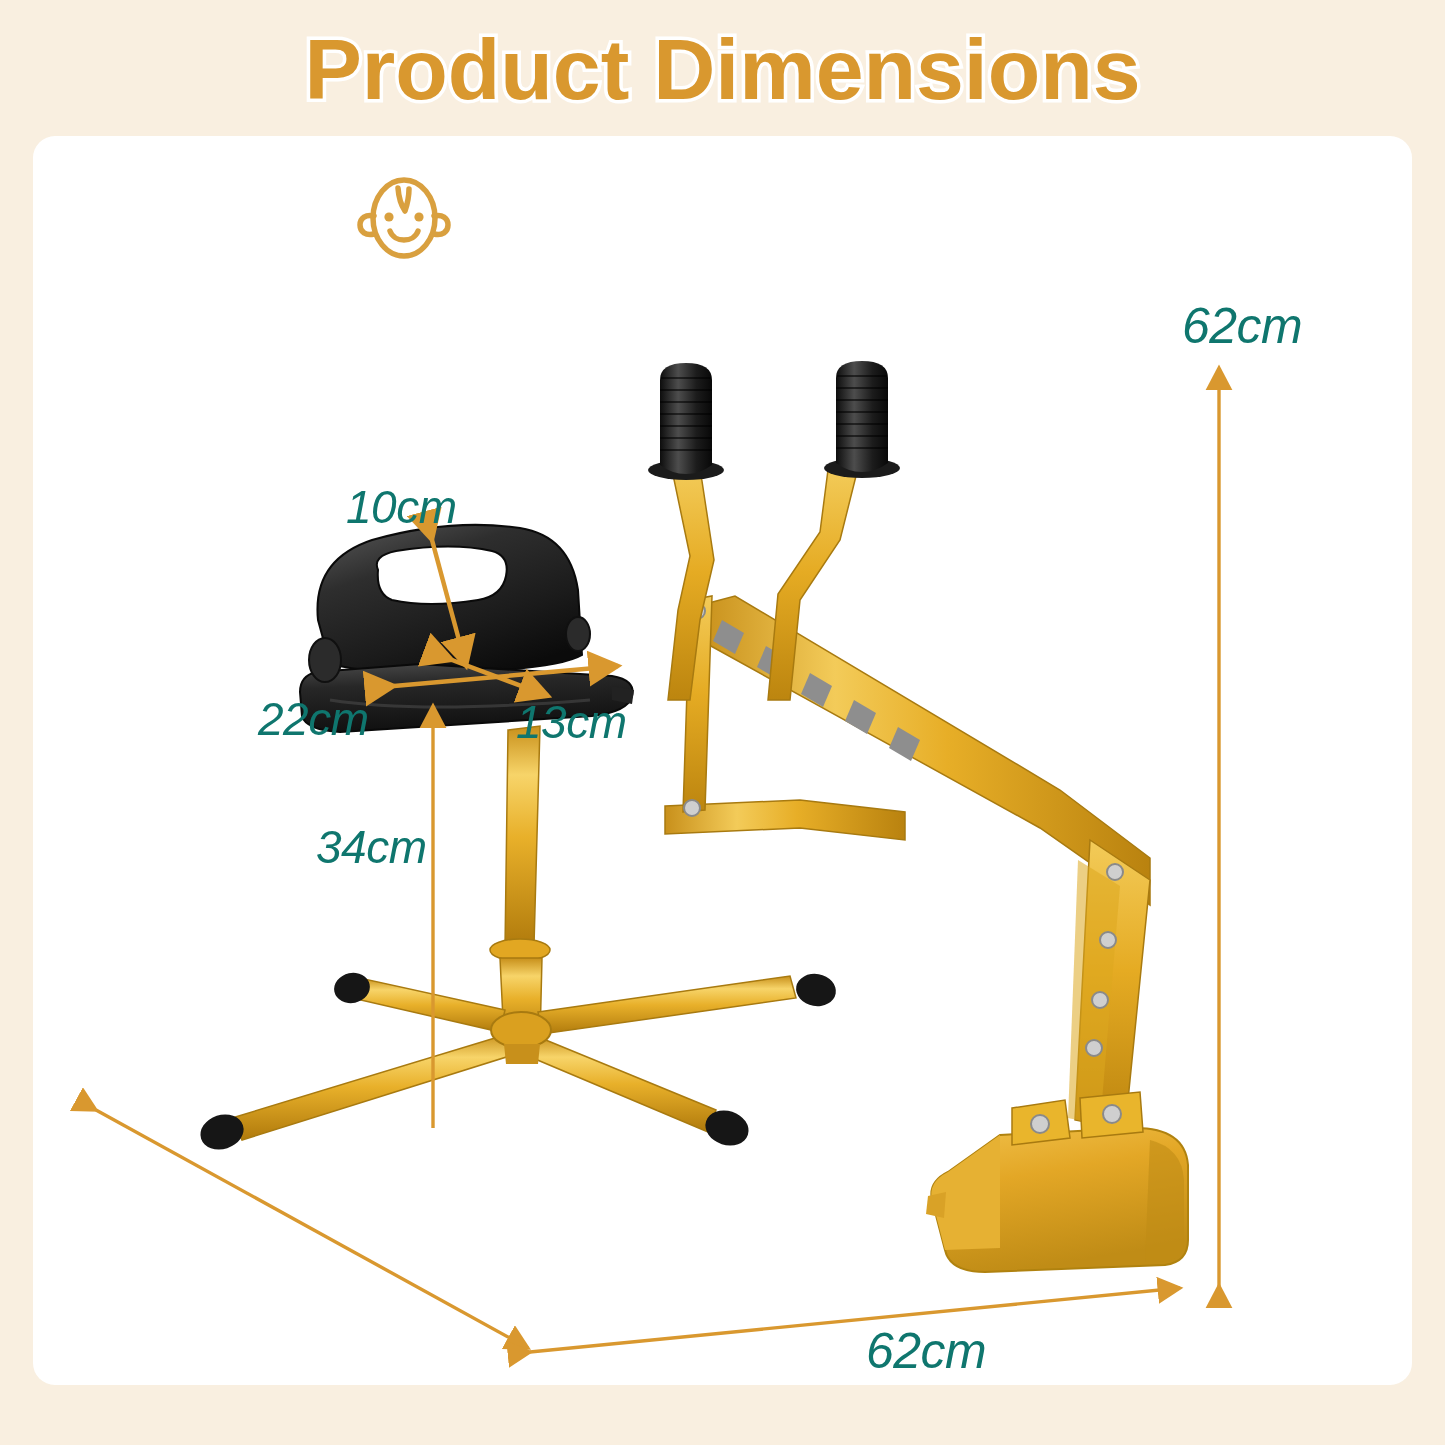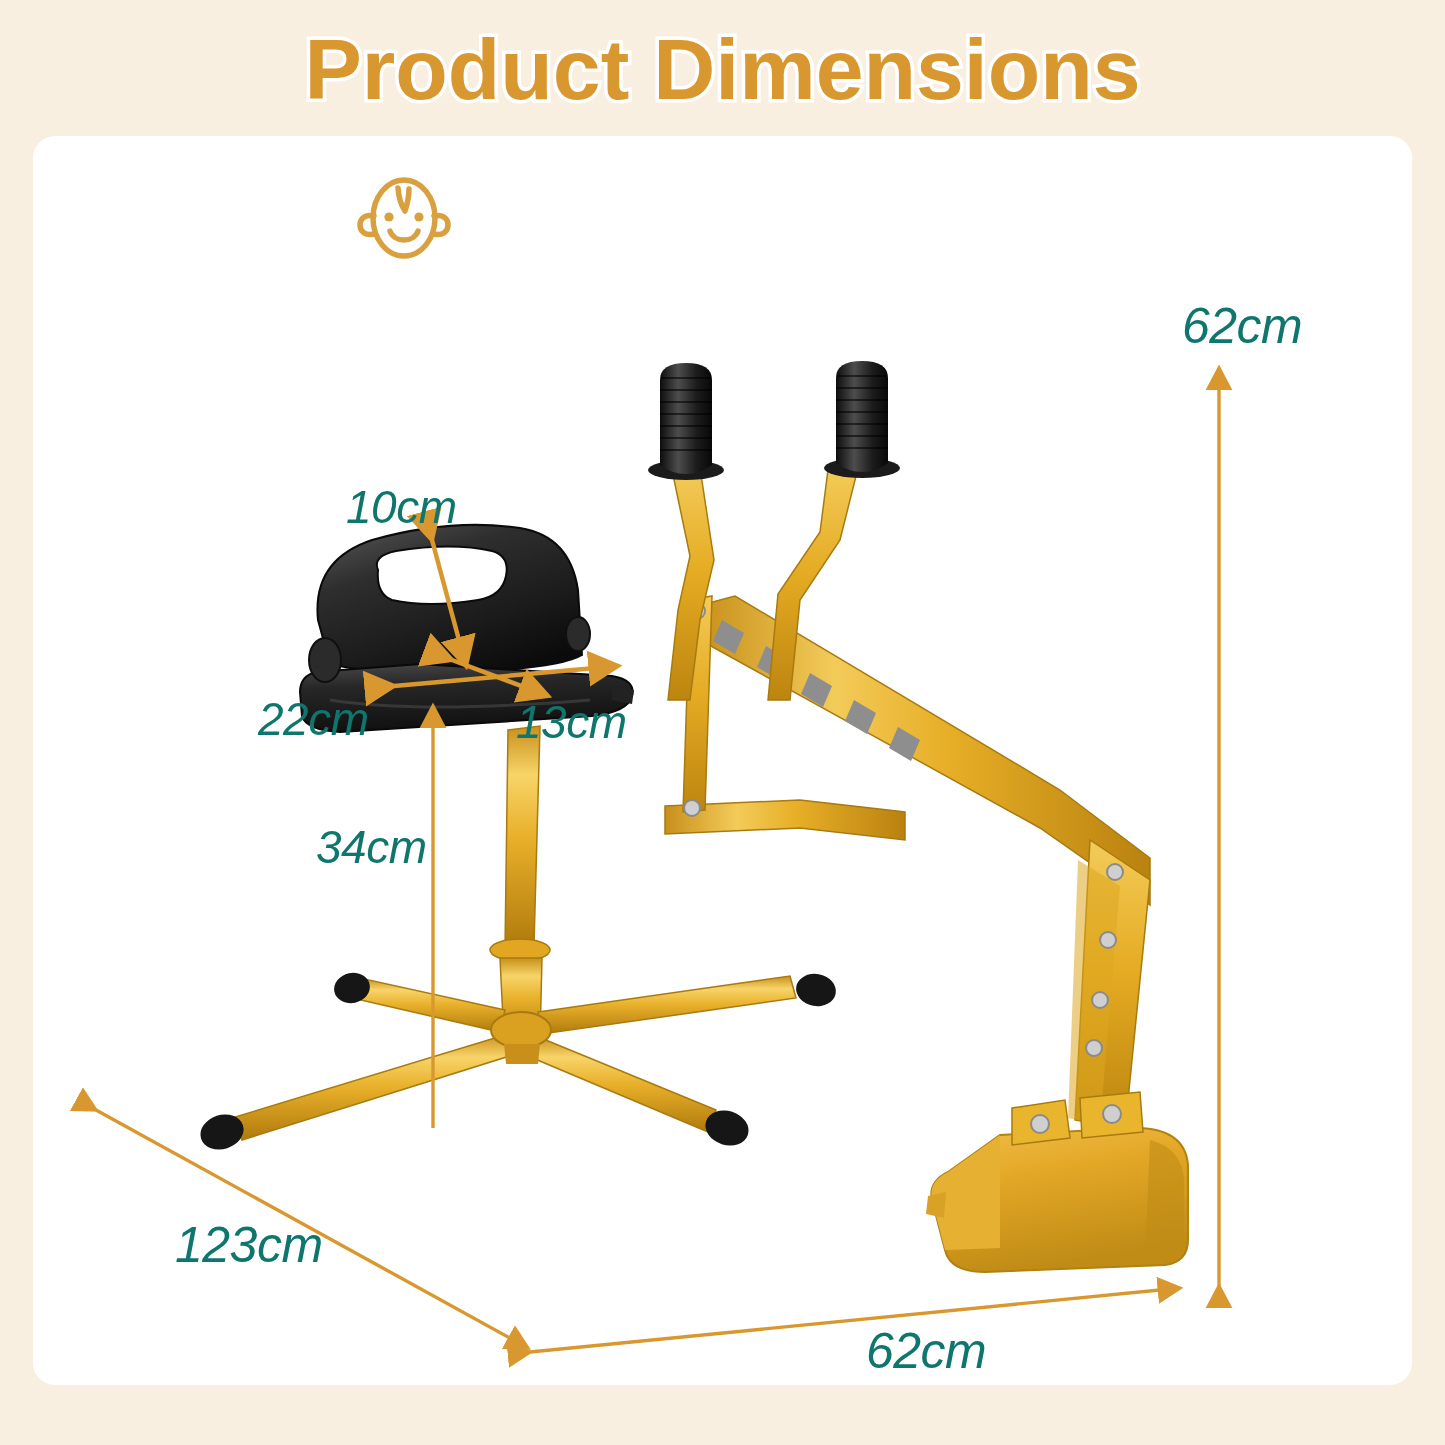--- a/index.html
+++ b/index.html
@@ -304,16 +304,15 @@
     <line x1="96" y1="1110" x2="528" y2="1348" stroke="#d9982f" stroke-width="3.4" marker-start="url(#ahs)" marker-end="url(#ahs)"></line>
 
     <line x1="530" y1="1352" x2="1180" y2="1288" stroke="#d9982f" stroke-width="3.4" marker-start="url(#ahs)" marker-end="url(#ahs)"></line>
   </svg>
 
   <div class="dim dim-10">10cm</div>
   <div class="dim dim-22">22cm</div>
   <div class="dim dim-13">13cm</div>
   <div class="dim dim-34">34cm</div>
   <div class="dim dim-62h big">62cm</div>
-  <div class="dim dim-123 big">123cm</div>
   <div class="dim dim-62w big">62cm</div>
 
 </div>
 
 </body></html>

